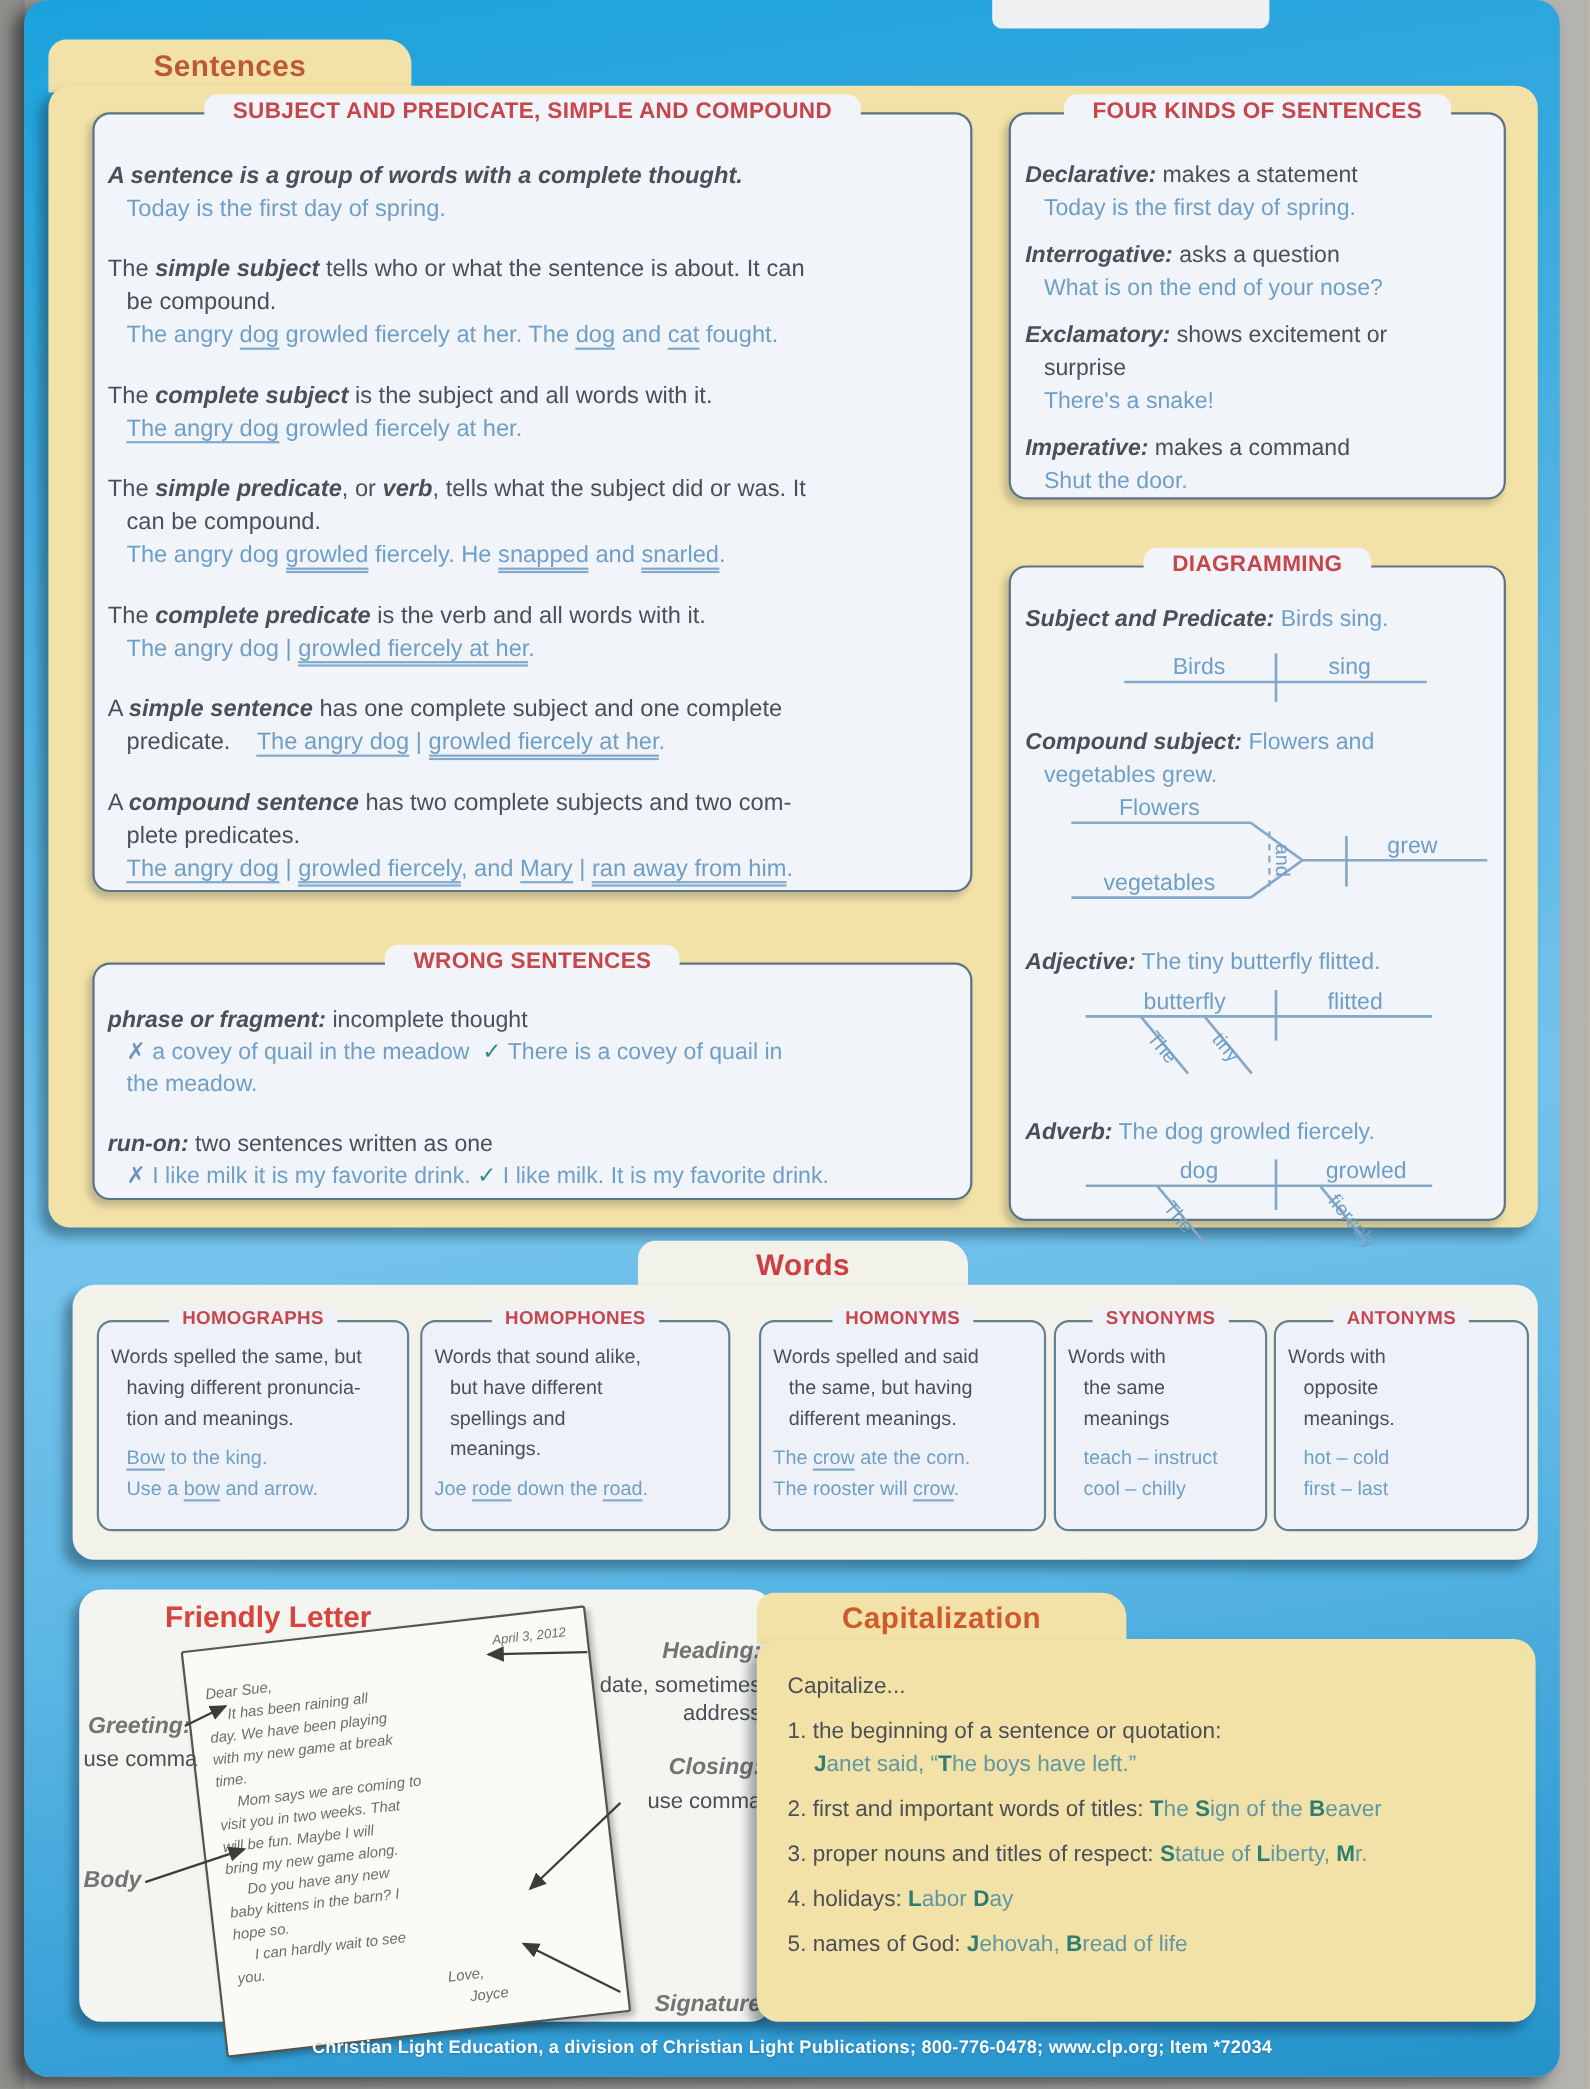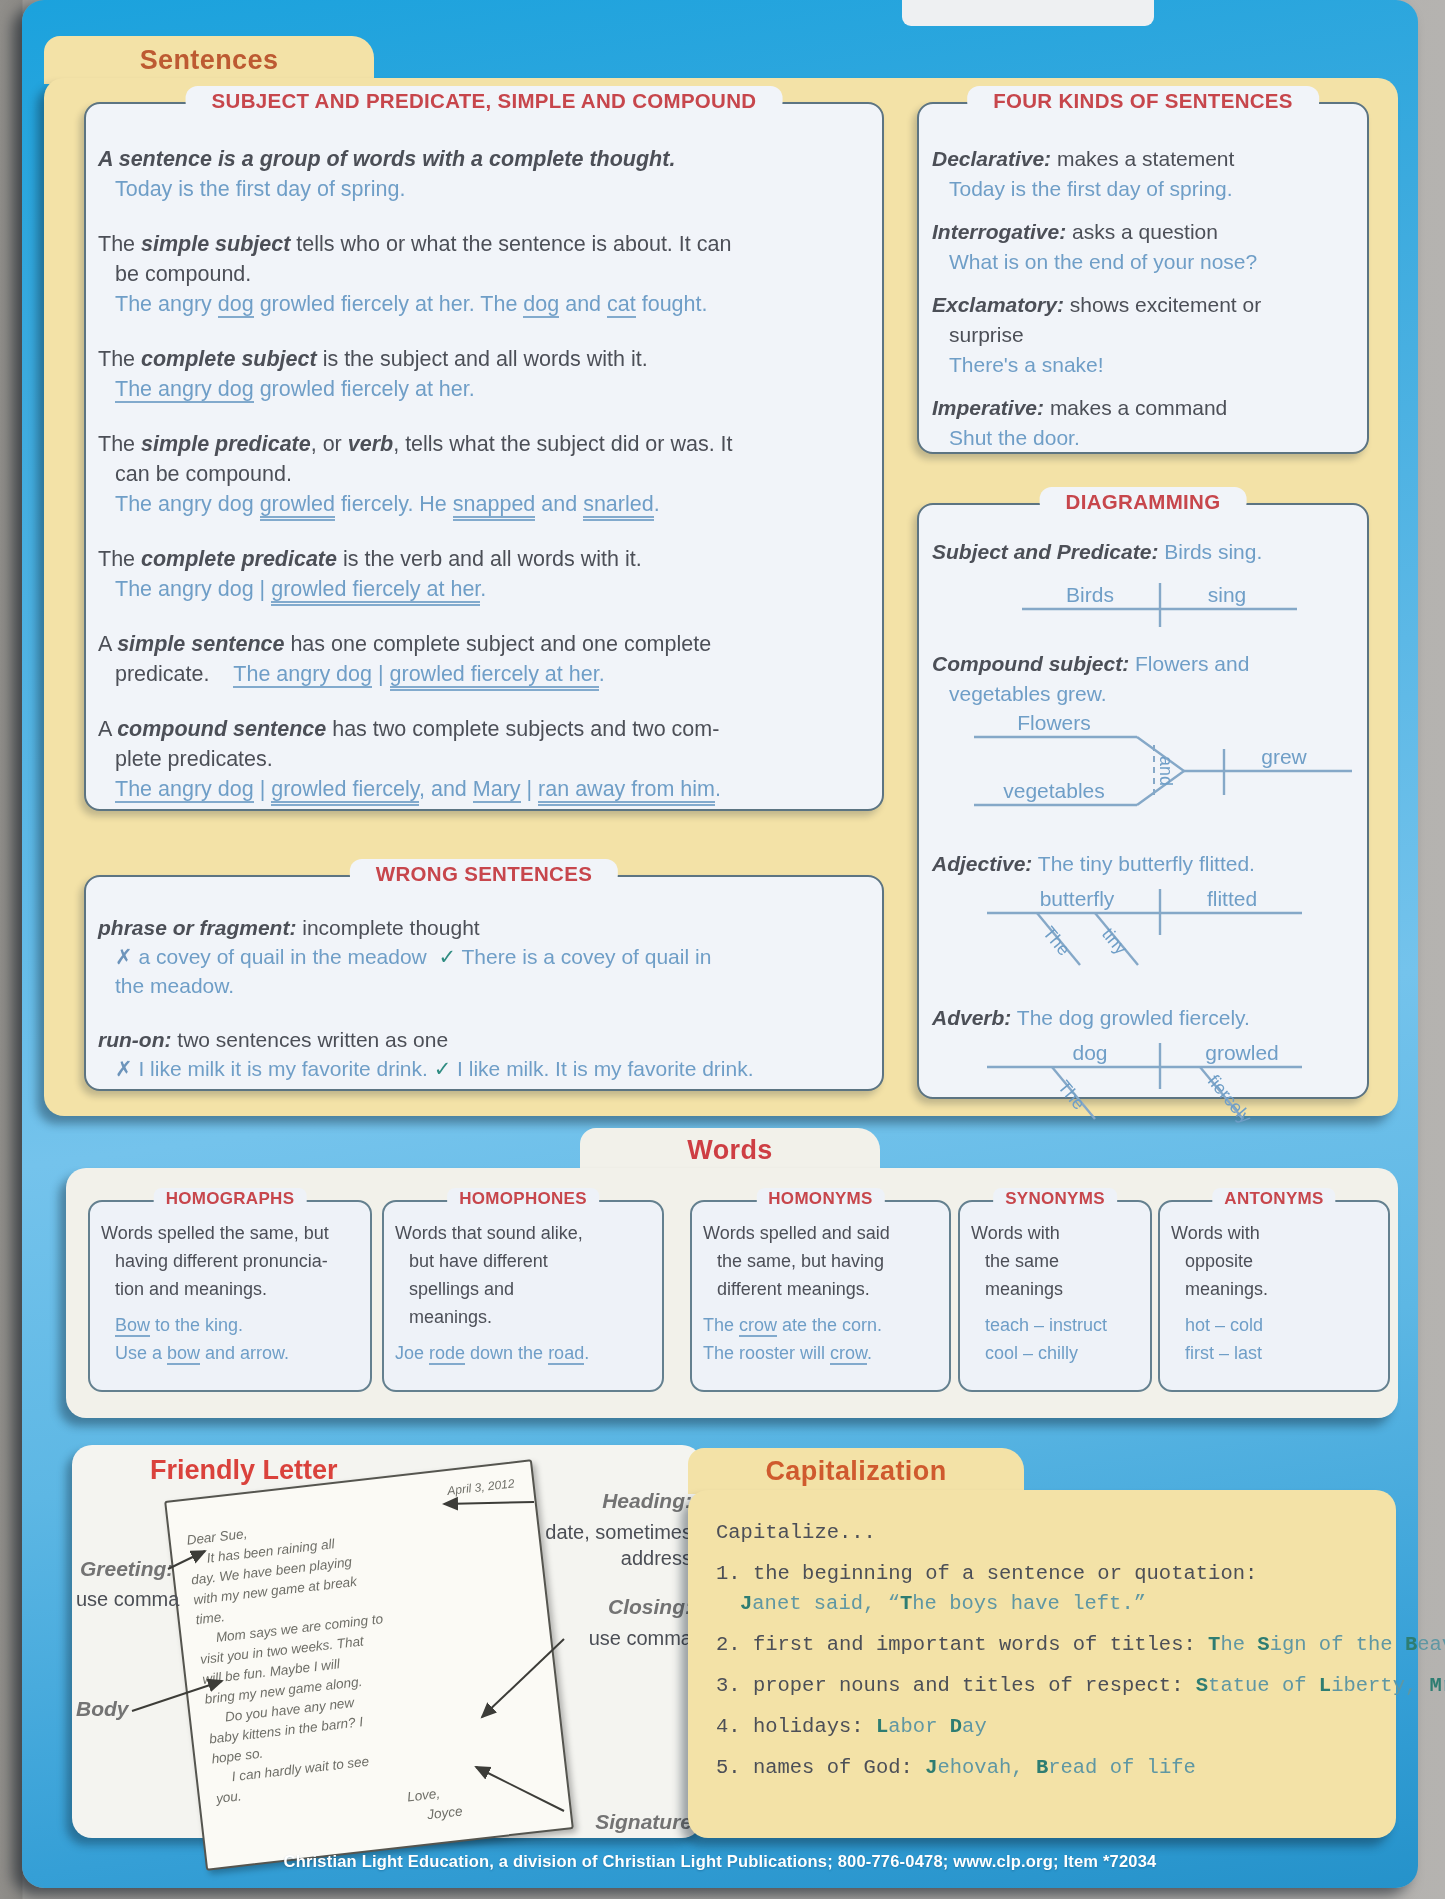--- a/index.html
+++ b/index.html
@@ -6,21 +6,21 @@
   body{font-family:"Liberation Sans","DejaVu Sans",sans-serif;background:#a5a3a0;}
   .page{position:relative;width:1445px;height:1899px;overflow:hidden;
         background:linear-gradient(90deg,#908e8a 0,#8c8a86 22px,#9d9b97 23px,#a8a6a2 50%,#b5b3b0 100%);}
   .card{position:absolute;left:22px;top:0;width:1396px;height:1888px;border-radius:22px;
         background:linear-gradient(172deg,#1ba2dd 0%,#3baade 18%,#5cb8e6 40%,#74c3ec 56%,#5db7e4 72%,#359fd6 90%,#2592ca 100%);
         box-shadow:-9px 7px 14px rgba(5,15,25,.55);}
   .sliver{position:absolute;left:880px;top:0;width:252px;height:26px;background:#eef0f2;border-radius:0 0 9px 9px;}
 
   
   .folder-tab{position:absolute;border-radius:16px 22px 0 0;display:flex;align-items:center;justify-content:center;}
-  .folder-body{position:absolute;border-radius:20px;box-shadow:-7px 8px 10px rgba(10,25,40,.38);font-family:Liberation Mono, monospace;}
+  .folder-body{position:absolute;border-radius:20px;box-shadow:-7px 8px 10px rgba(10,25,40,.38);}
   .yellow{background:#f3e2a7;}
   .whitefolder{background:#f2f1ea;}
   .tab-title{font-weight:bold;font-size:27px;letter-spacing:.4px;}
 
   
   .panel{position:absolute;background:#f1f4f9;border:2px solid #5c7482;border-radius:16px;box-shadow:-4px 5px 7px rgba(10,25,40,.22);}
   .panel-title{position:absolute;top:-18px;left:50%;transform:translateX(-50%);background:#f1f4f9;
                color:#c7464c;font-weight:bold;font-size:20.5px;letter-spacing:.3px;
                padding:3px 26px 1px;border-radius:12px;white-space:nowrap;}
   .whitepanel{position:absolute;background:#f4f4f0;border-radius:20px;box-shadow:-6px 7px 9px rgba(10,25,40,.35);}
@@ -145,21 +145,21 @@
           <div class="line li-d li-g"><span class="s-bi">Interrogative:</span><span> asks a question</span></div>
           <div class="line li-x"><span class="s-e">What is on the end of your nose?</span></div>
           <div class="line li-d li-g"><span class="s-bi">Exclamatory:</span><span> shows excitement or</span></div>
           <div class="line li-i"><span>surprise</span></div>
           <div class="line li-x"><span class="s-e">There's a snake!</span></div>
           <div class="line li-d li-g"><span class="s-bi">Imperative:</span><span> makes a command</span></div>
           <div class="line li-x"><span class="s-e">Shut the door.</span></div>
         </div>
     </div>
 
-    <div class="panel" style="left:895px;top:503px;width:448px;height:592px;">
+    <div class="panel" style="left:895px;top:514px;width:448px;height:592px;">
       <div class="panel-title">DIAGRAMMING</div>
       <div class="dg-body">
         <div class="dg-cap"><span class="s-bi">Subject and Predicate:</span><span class="s-e"> Birds sing.</span></div>
         <svg class="diag" width="424" height="62">
           <line x1="90" y1="42" x2="365" y2="42"></line>
           <line x1="228" y1="16" x2="228" y2="60"></line>
           <text x="158" y="35" text-anchor="middle">Birds</text>
           <text x="295" y="35" text-anchor="middle">sing</text>
         </svg>
         <div class="dg-cap mt"><span><span class="s-bi">Compound subject:</span><span class="s-e"> Flowers and</span></span><span class="ind"><span class="s-e">vegetables grew.</span></span></div>

